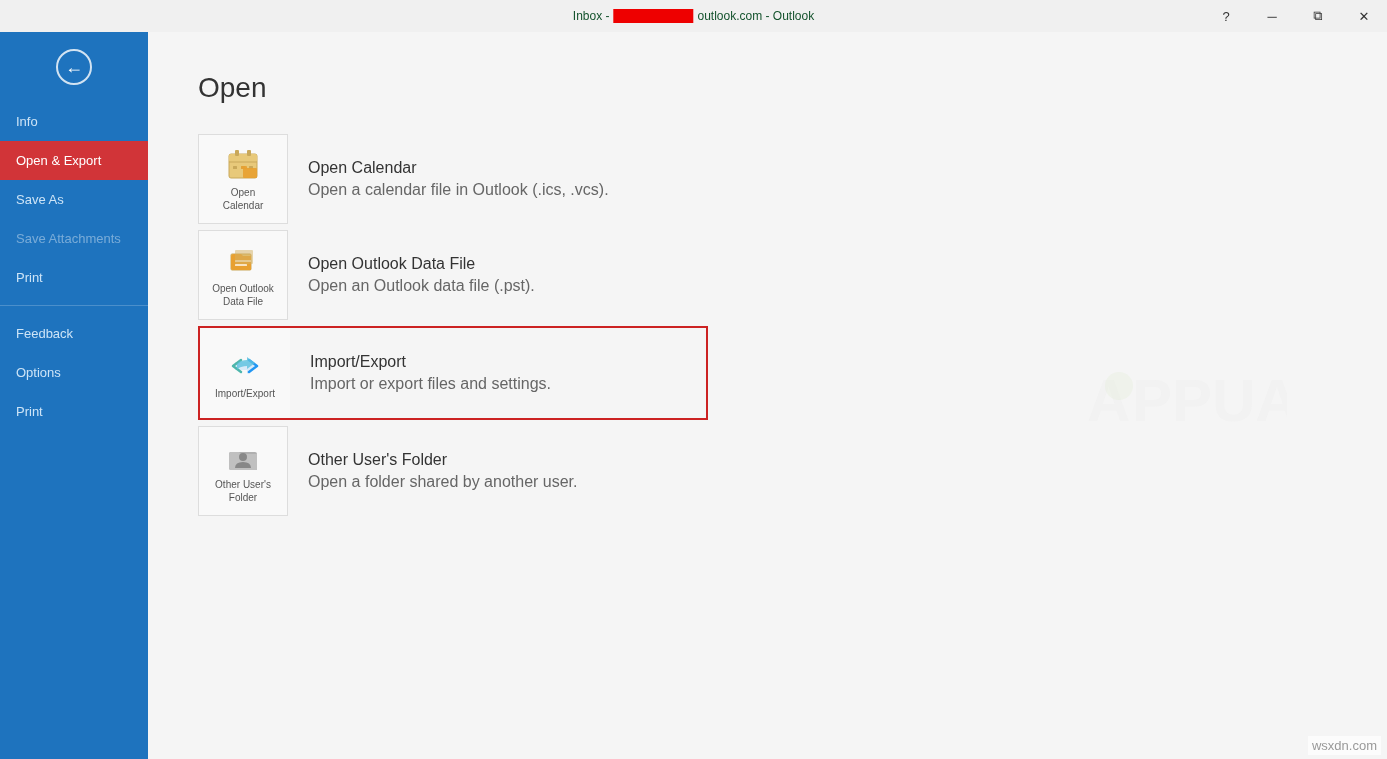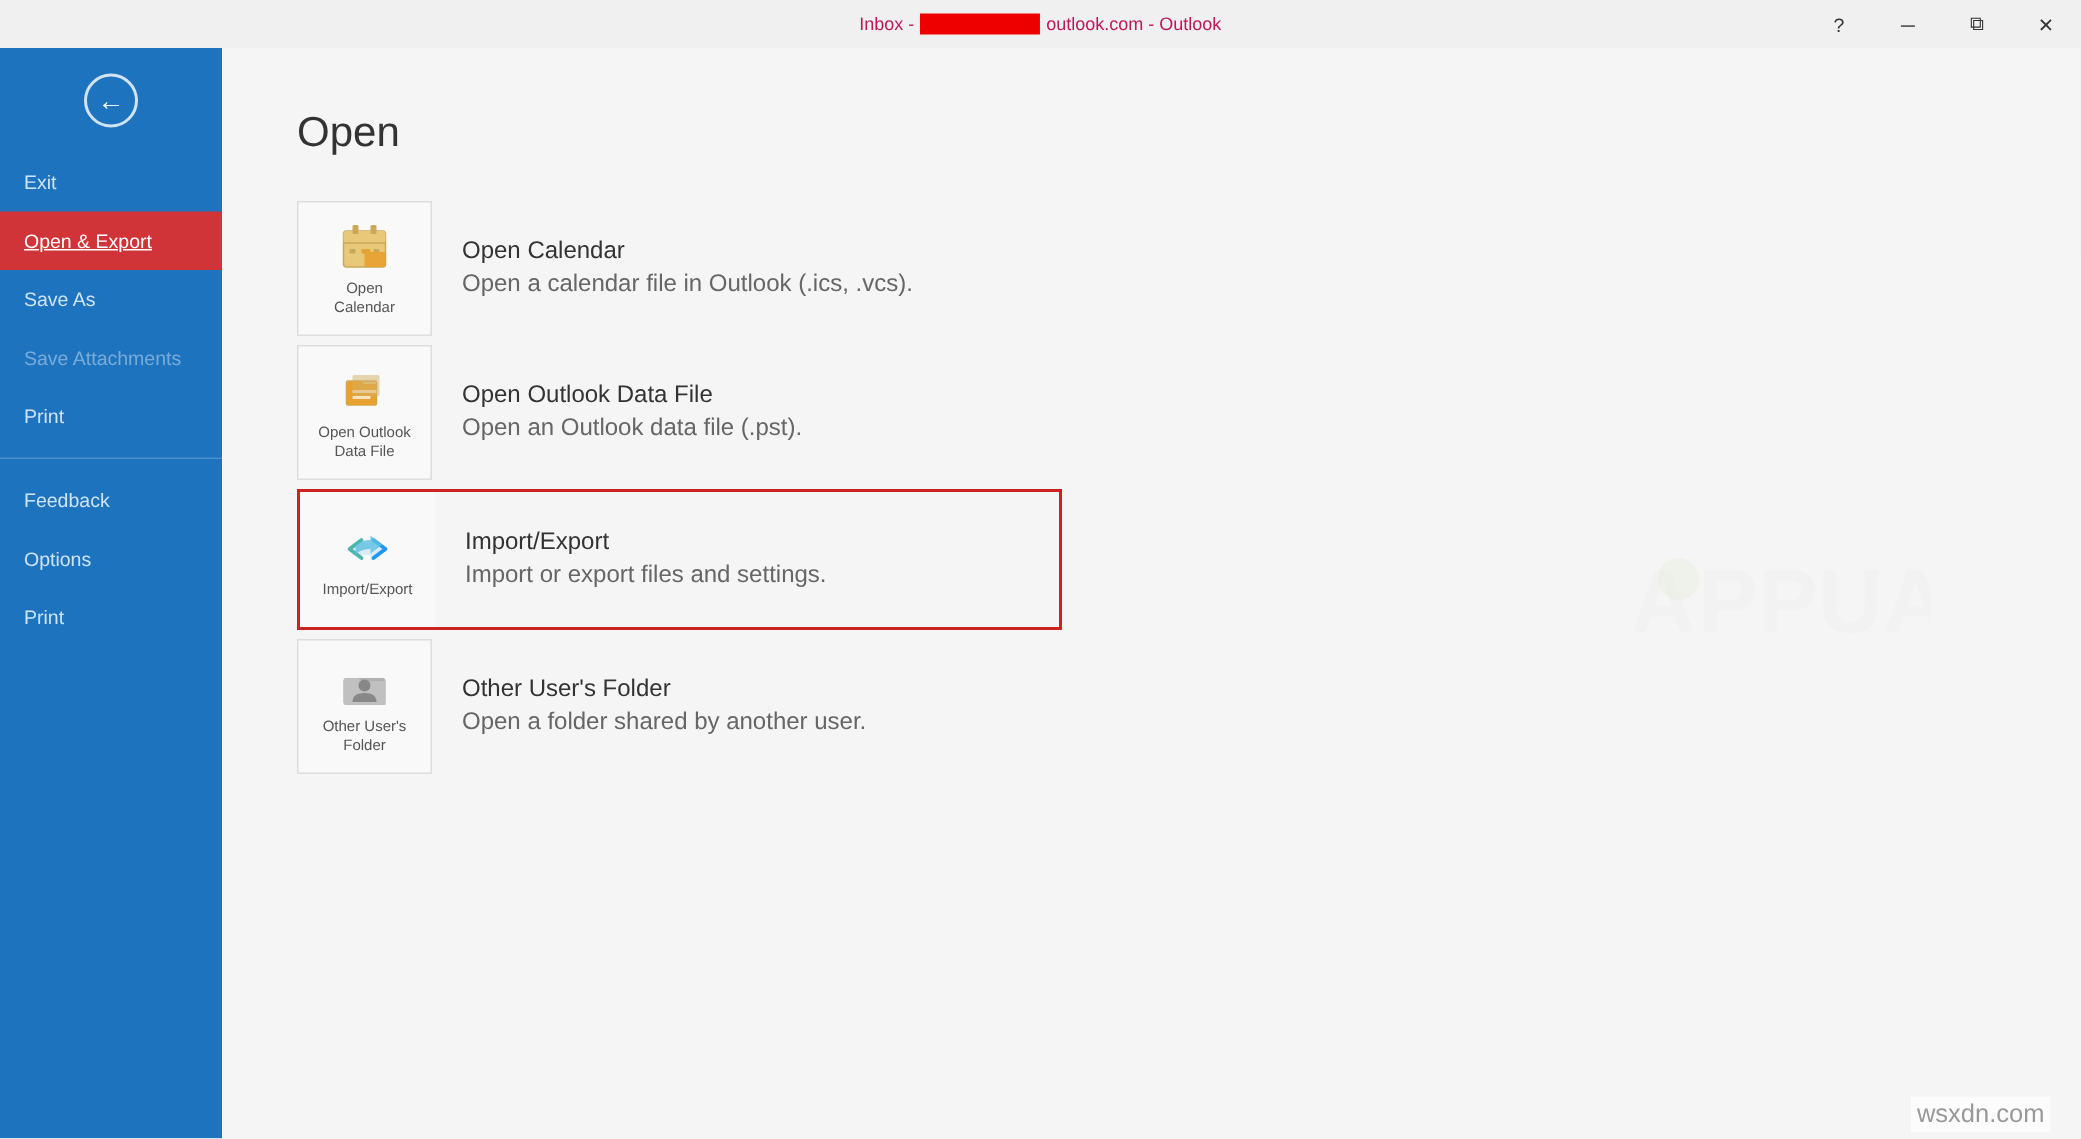--- a/index.html
+++ b/index.html
@@ -13,21 +13,21 @@
       align-items: center;
       justify-content: space-between;
       padding: 0 0 0 0;
       flex-shrink: 0;
     }
     .title-bar-center {
       display: flex;
       align-items: center;
       gap: 4px;
       font-size: 12px;
-      color: #be185d;
+      color: #14532d;
       position: absolute;
       left: 50%;
       transform: translateX(-50%);
     }
     .title-bar-controls {
       display: flex;
       align-items: center;
       margin-left: auto;
     }
     .title-bar-btn {
@@ -97,21 +97,20 @@
       padding: 12px 16px;
       color: #cde4f7;
       font-size: 13px;
       cursor: pointer;
       display: flex;
       align-items: center;
     }
     .sidebar-item.active {
       background: #d13438;
       color: white;
-      text-decoration: underline;
     }
     .sidebar-item.disabled {
       color: rgba(255,255,255,0.4);
       cursor: default;
     }
 
     .sidebar-divider {
       height: 1px;
       background: rgba(255,255,255,0.2);
       margin: 8px 0;
@@ -209,22 +208,22 @@
       user-select: none;
       display: flex;
       align-items: center;
       gap: 8px;
     }
 
     
     .wsxdn-badge {
       position: fixed;
       bottom: 4px;
-      right: 20px;
-      font-size: 17px;
+      right: 6px;
+      font-size: 13px;
       color: #999;
       background: rgba(255,255,255,0.7);
       padding: 2px 4px;
       margin-left: 28px;
     }
 
     
     .svg-icon { width: 36px; height: 36px; }
 
   </style>
@@ -249,21 +248,21 @@
 <div class="app-body">
 
   <div class="sidebar">
     <div class="sidebar-back">
       <div class="back-circle">←</div>
     </div>
 
     <div class="sidebar-nav">
 
       <div class="sidebar-item">
-        <span>Exit</span>
+        <span>Info</span>
       </div>
 
       <div class="sidebar-item active">
         <span>Open &amp; Export</span>
       </div>
 
       <div class="sidebar-item">
         <span>Save As</span>
       </div>
 

